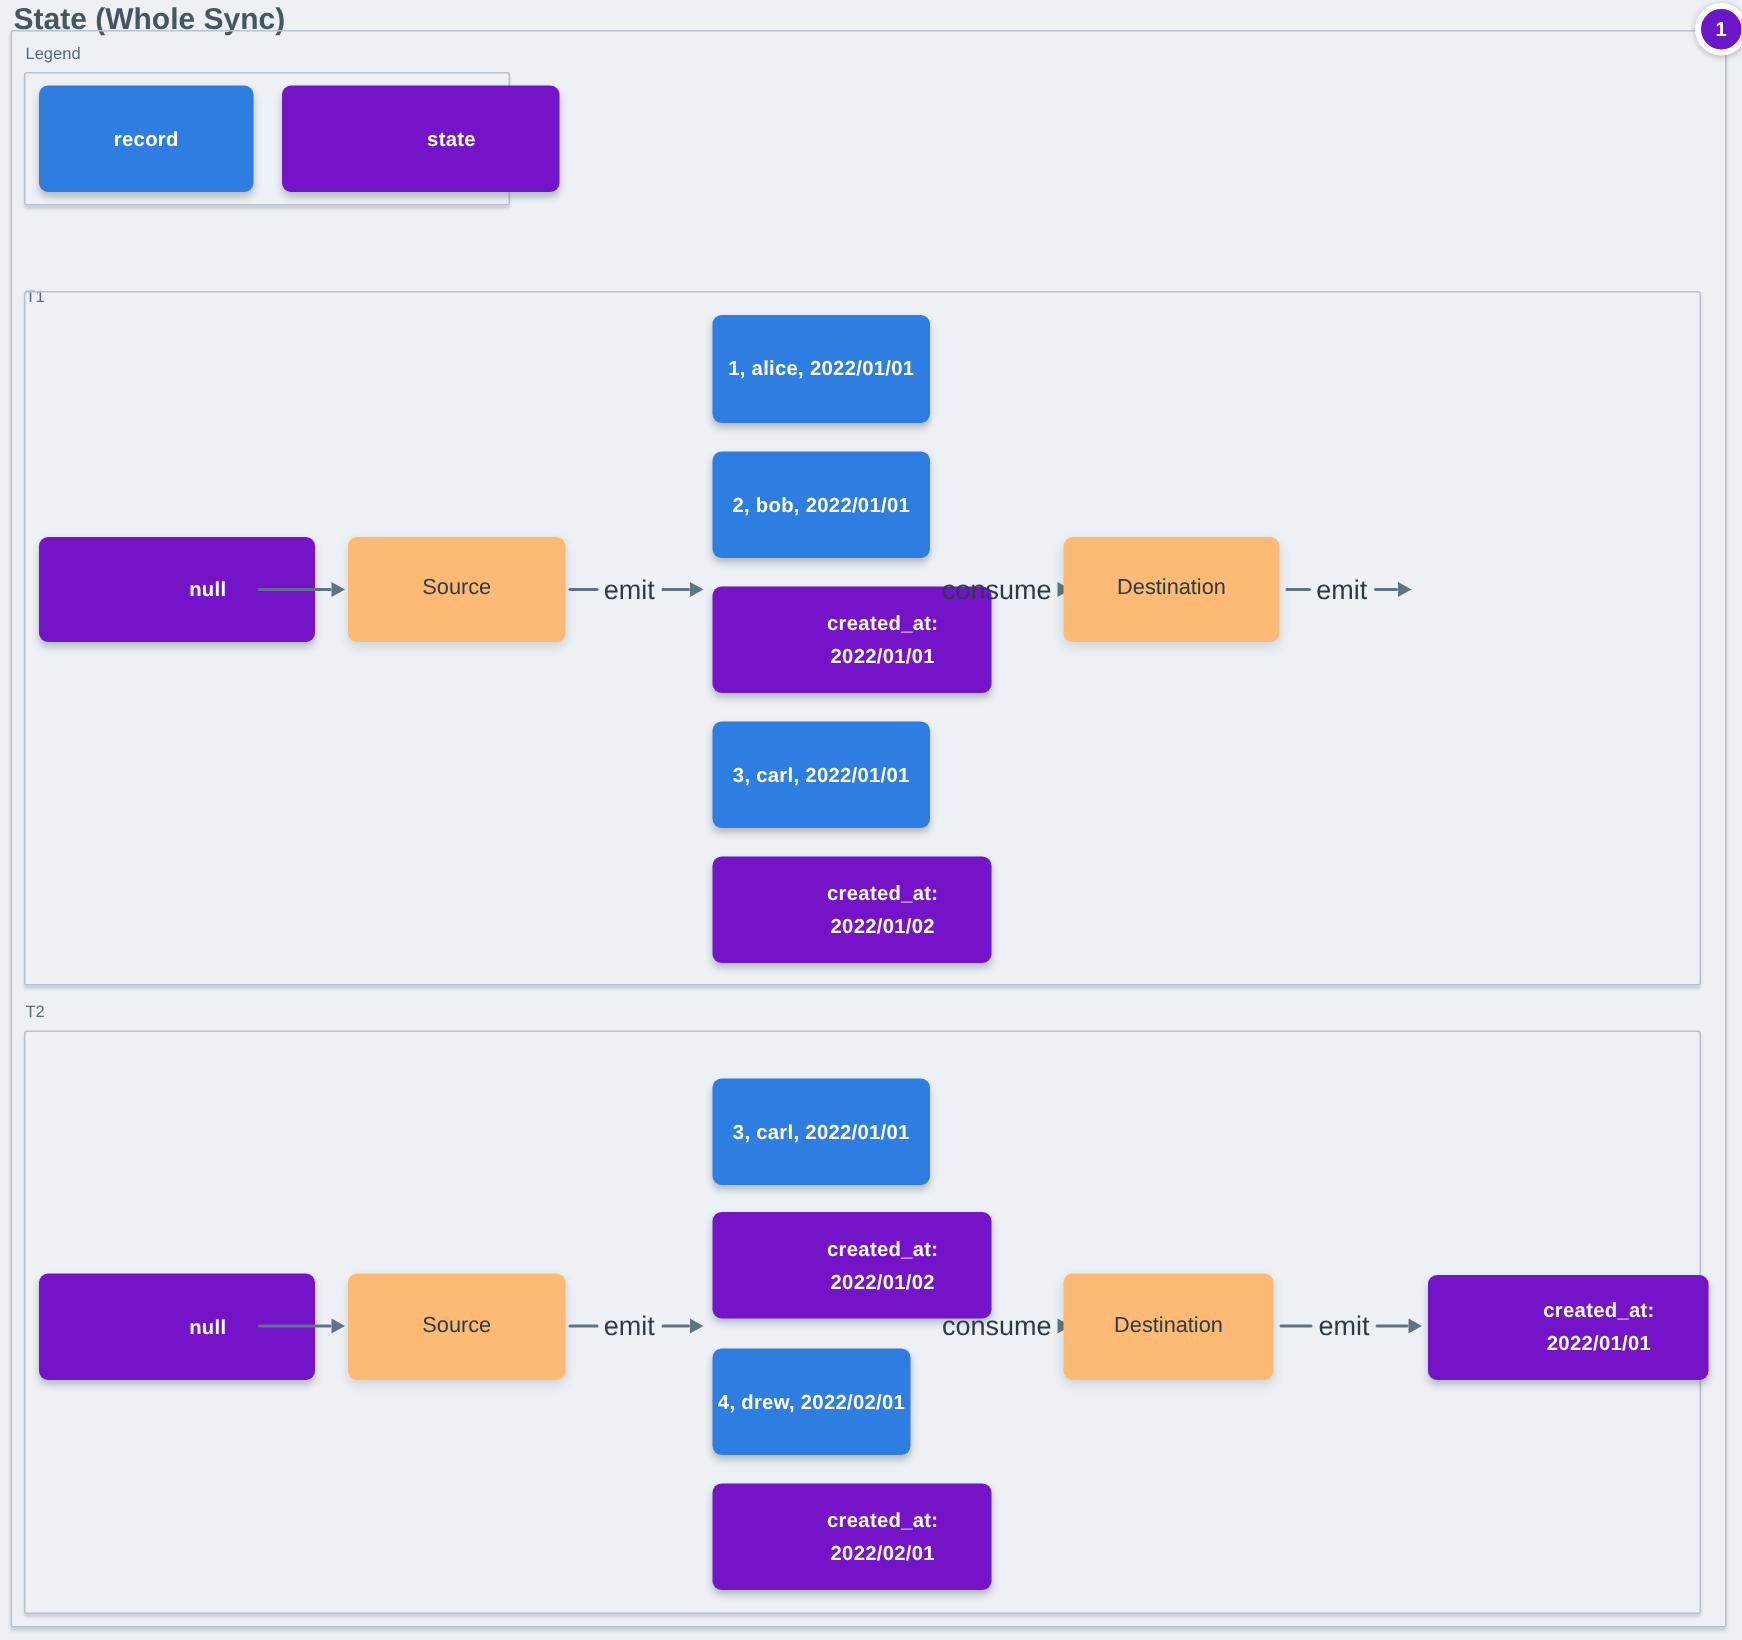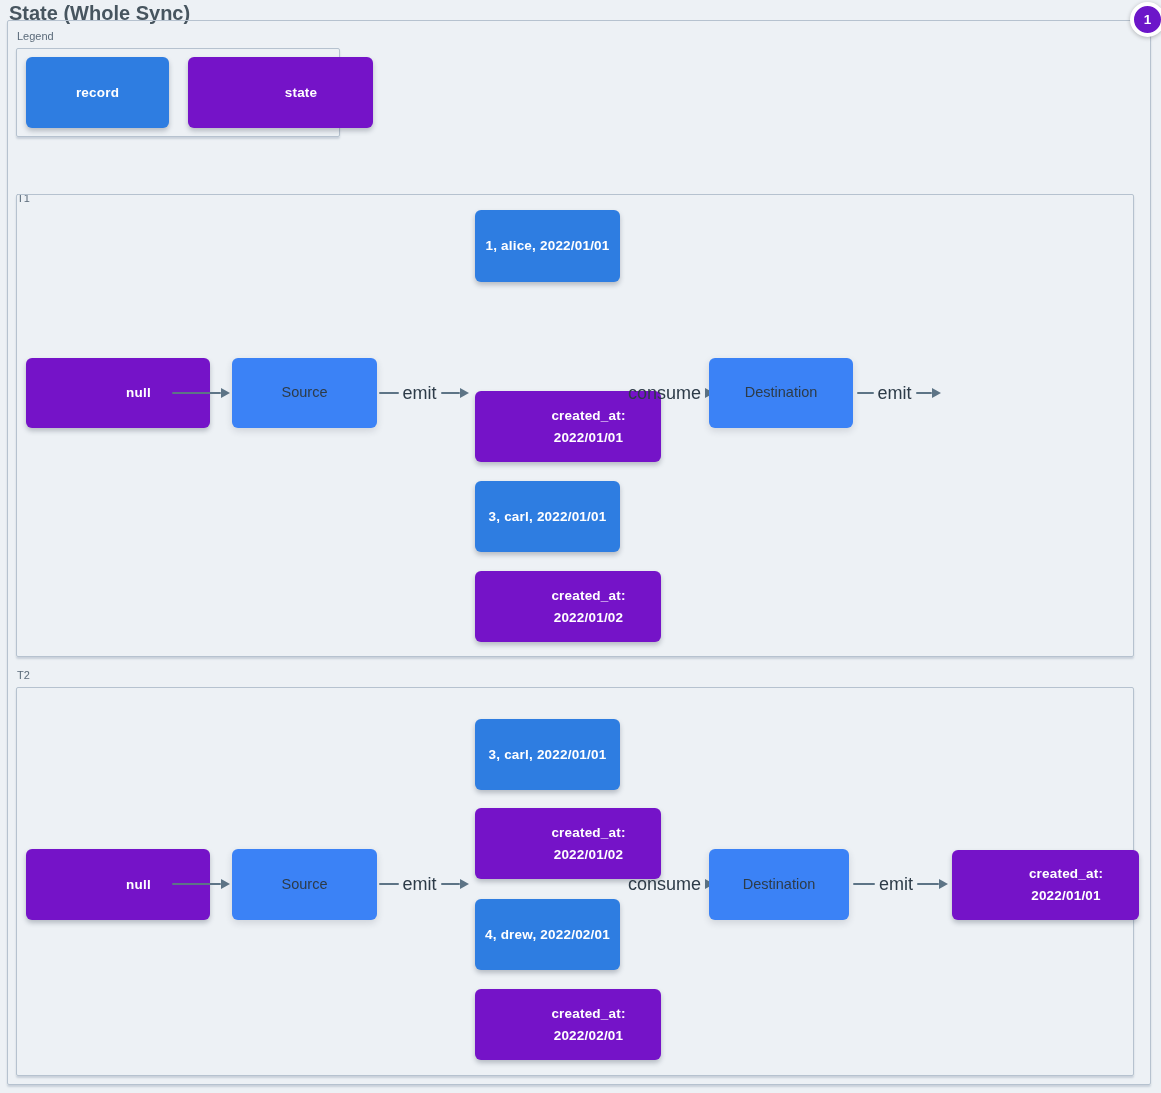--- a/index.html
+++ b/index.html
@@ -17,21 +17,21 @@
   }
   .node{
     position:absolute;border-radius:6px;display:flex;align-items:center;justify-content:center;
     color:#fff;font-size:13.5px;font-weight:600;text-align:center;
     white-space:pre-line;line-height:1.6;letter-spacing:.2px;
     box-shadow:0 3px 5px rgba(40,50,70,.28);
   }
   .node.record{background:var(--record,#2e7de1);}
   .node.state{background:var(--state,#7513c8);padding-left:41px;}
   .node.plain{
-    background:#3b82f6;color:#2d3b48;font-weight:500;font-size:14.5px;
+    background:#fdba74;color:#2d3b48;font-weight:500;font-size:14.5px;
     box-shadow:0 3px 7px rgba(40,50,70,.15);letter-spacing:0;
   }
   .larrow,.parrow{position:absolute;display:flex;align-items:center;}
   .aline{flex:1;height:2.5px;background:var(--arrow,#5d7486);border-radius:2px;}
   .alabel{padding:0 4px;color:#2d3b48;font-size:18px;font-weight:500;white-space:nowrap;}
   .ahead{
     width:0;height:0;flex:0 0 auto;
     border-top:5.5px solid transparent;border-bottom:5.5px solid transparent;
     border-left:9px solid var(--arrow,#5d7486);
   }
@@ -73,20 +73,21 @@
   <div class="node plain" style="left:232px;top:358px;width:145px;height:70px;">Source</div>
 
   <div class="larrow" style="left:379px;top:380px;width:90px;height:26px;">
     <span class="aline"></span>
     <span class="alabel">emit</span>
     <span class="aline"></span>
     <span class="ahead"></span>
   </div>
 
   <div class="node record" style="left:475px;top:210px;width:145px;height:72px;">1, alice, 2022/01/01</div>
+  <div class="node record" style="left:475px;top:301px;width:145px;height:71px;">2, bob, 2022/01/01</div>
   <div class="node state" style="left:475px;top:391px;width:145px;height:71px;">created_at:
 2022/01/01</div>
   <div class="node record" style="left:475px;top:481px;width:145px;height:71px;">3, carl, 2022/01/01</div>
   <div class="node state" style="left:475px;top:571px;width:145px;height:71px;">created_at:
 2022/01/02</div>
 
   <div class="larrow" style="left:624px;top:380px;width:82px;height:26px;">
     <span class="aline"></span>
     <span class="alabel">consume</span>
     <span class="ahead"></span>
@@ -116,21 +117,21 @@
   <div class="larrow" style="left:379px;top:871px;width:90px;height:26px;">
     <span class="aline"></span>
     <span class="alabel">emit</span>
     <span class="aline"></span>
     <span class="ahead"></span>
   </div>
 
   <div class="node record" style="left:475px;top:719px;width:145px;height:71px;">3, carl, 2022/01/01</div>
   <div class="node state" style="left:475px;top:808px;width:145px;height:71px;">created_at:
 2022/01/02</div>
-  <div class="node record" style="left:475px;top:899px;width:145px;height:71px;text-align:center;">4, drew, 2022/02/01</div>
+  <div class="node record" style="left:475px;top:899px;width:132px;height:71px;text-align:center;">4, drew, 2022/02/01</div>
   <div class="node state" style="left:475px;top:989px;width:145px;height:71px;">created_at:
 2022/02/01</div>
 
   <div class="larrow" style="left:624px;top:871px;width:82px;height:26px;">
     <span class="aline"></span>
     <span class="alabel">consume</span>
     <span class="ahead"></span>
   </div>
 
   <div class="node plain" style="left:709px;top:849px;width:140px;height:71px;">Destination</div>

